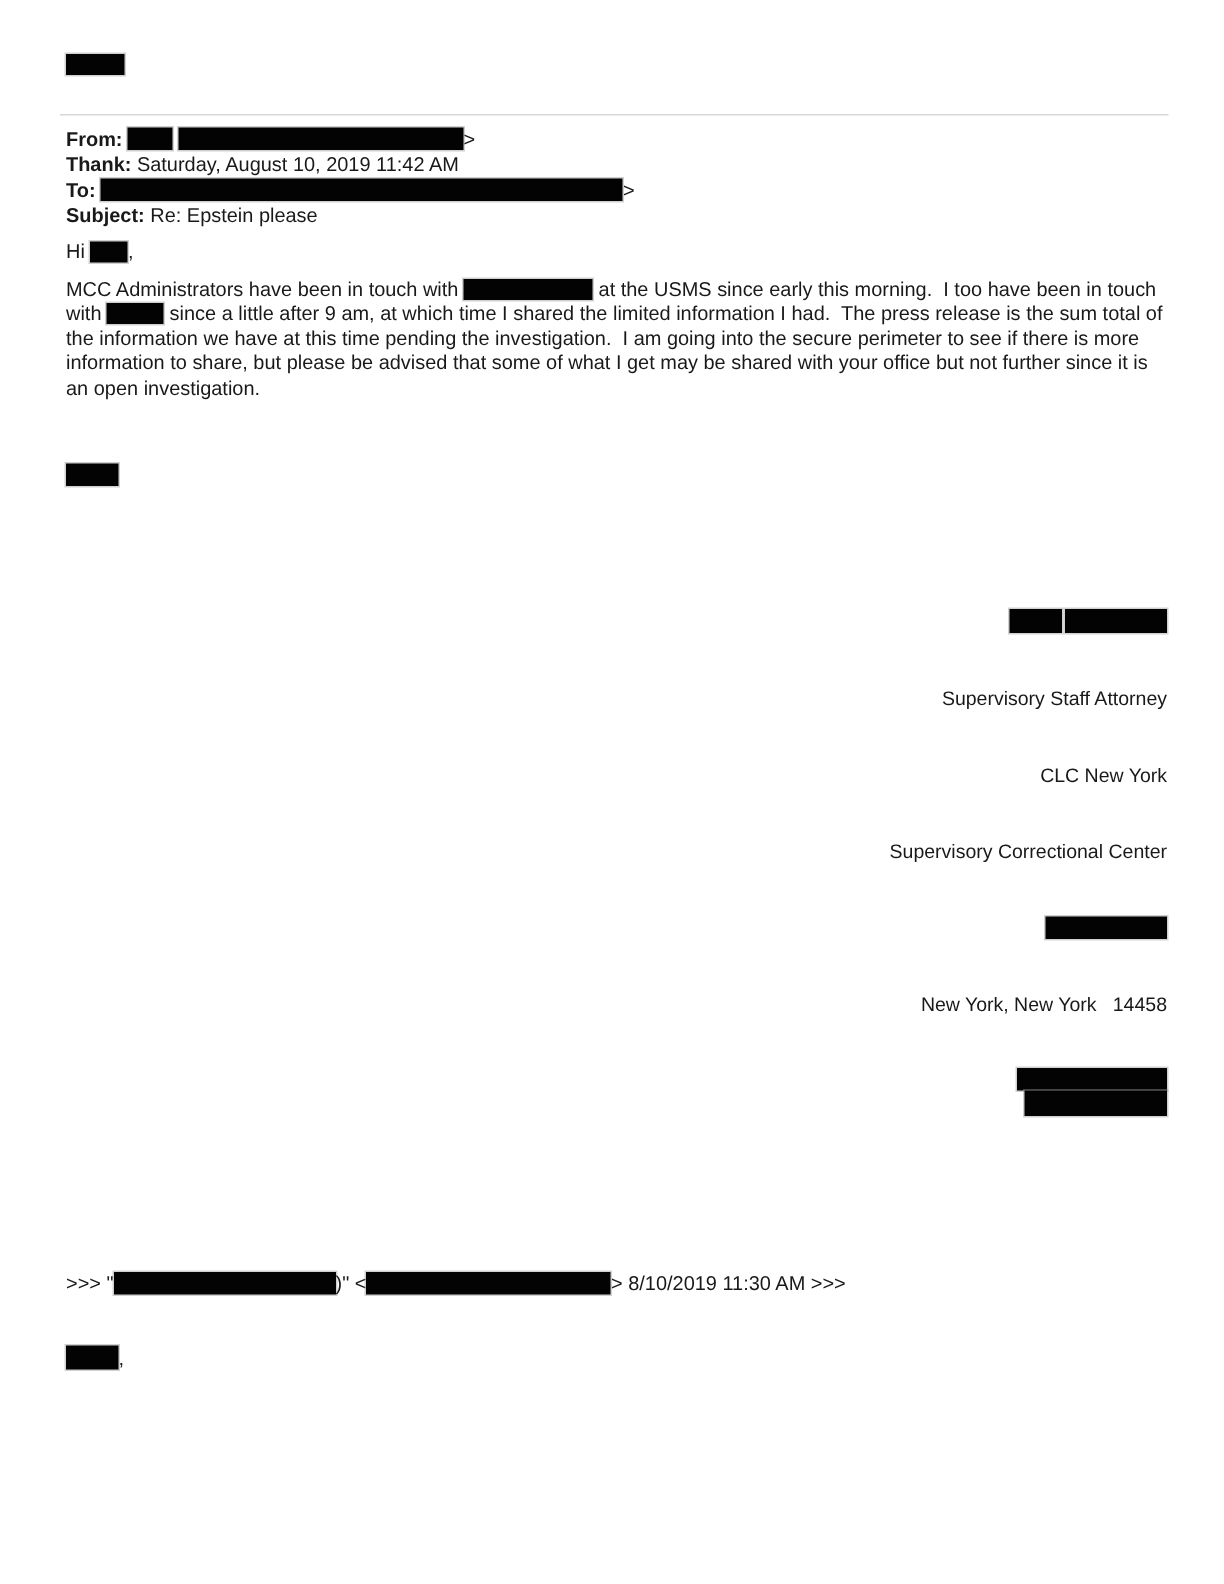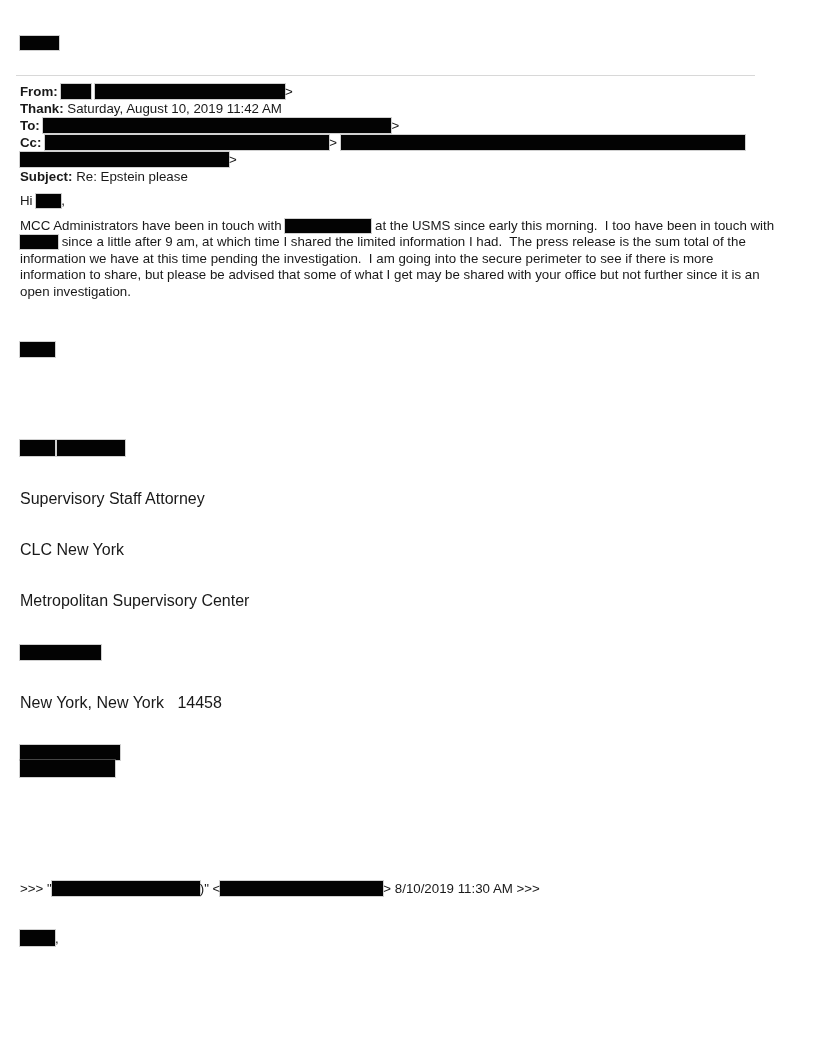--- a/index.html
+++ b/index.html
@@ -6,21 +6,21 @@
   body {
     width: 816px; height: 1056px;
     font-family: "Liberation Sans", sans-serif;
     color: #191919;
     overflow: hidden;
   }
   .page {
     position: relative;
     width: 816px; height: 1056px;
     box-sizing: border-box;
-    padding: 36px 38px 0 20px;
+    padding: 36px 38px 0 44px;
     overflow: hidden;
     background: #ffffff;
   }
   .redact {
     display: inline-block;
     background: #030303;
     box-shadow: 0 0 0 1px rgba(150,150,150,0.45);
   }
   .redact.inline { vertical-align: -3px; }
   .sep {
@@ -32,57 +32,56 @@
   .hdr { font-size: 13.3px; line-height: 17px; white-space: pre-wrap; }
   .hdr b { font-weight: bold; }
   .para {
     font-size: 13.3px; line-height: 16.5px;
     margin: 0; white-space: pre-wrap;
   }
   .mt20 { margin-top: 8px; }
   .mt14 { margin-top: 14px; }
   .mt22 { margin-top: 8px; }
   .mt36 { margin-top: 36px; }
-  .sigblock { font-size: 16px; line-height: 17px; white-space: pre-wrap; }
+  .sigblock { font-size: 13px; line-height: 17px; white-space: pre-wrap; text-align: right; }
   .sigblock .line { min-height: 17px; }
   .barline { line-height: 17px; }
   .stack { font-size: 0; line-height: 0; }
 </style>
 </head>
 <body>
 
 <div class="page">
 
   <div>
     <span class="redact" style="width:39px;height:14px;"></span>
   </div>
 
   <hr class="sep">
 
   <div>
     <div class="hdr"><b>From:</b> <span class="redact inline" style="width:30px;height:15px;"></span> <span class="redact inline" style="width:190px;height:15px;"></span><span>&gt;</span></div>
     <div class="hdr"><b>Thank:</b><span> Saturday, August 10, 2019 11:42 AM</span></div>
     <div class="hdr"><b>To:</b> <span class="redact inline" style="width:348px;height:15px;"></span><span>&gt;</span></div>
-    <div class="hdr"><b>Cc:</b> <span class="redact inline" style="width:284px;height:15px;"></span><span>&gt;</span><span class="redact inline" style="width:404px;height:15px;margin-left:4px;"></span><br><span class="redact inline" style="width:209px;height:15px;"></span><span>&gt;</span></div>
     <div class="hdr"><b>Subject:</b><span> Re: Epstein please</span></div>
   </div>
 
   <p class="para mt22"><span>Hi </span><span class="redact inline" style="width:25px;height:14px;"></span><span>,</span></p>
 
   <p class="para mt20"><span>MCC Administrators have been in touch with </span><span class="redact inline" style="width:86px;height:14px;"></span><span> at the USMS since early this morning.  I too have been in touch with </span><span class="redact inline" style="width:38px;height:14px;"></span><span> since a little after 9 am, at which time I shared the limited information I had.  The press release is the sum total of the information we have at this time pending the investigation.  I am going into the secure perimeter to see if there is more information to share, but please be advised that some of what I get may be shared with your office but not further since it is an open investigation.</span></p>
 
   <div class="para mt20">
     <div class="barline"><span class="redact inline" style="width:35px;height:15px;"></span></div>
   </div>
 
   <div class="sigblock mt14">
     <div class="line"><span class="redact inline" style="width:35px;height:16px;margin-right:2px;"></span><span class="redact inline" style="width:68px;height:16px;"></span></div>
     <div class="line">Supervisory Staff Attorney</div>
     <div class="line">CLC New York</div>
-    <div class="line">Metropolitan Supervisory Center</div>
+    <div class="line">Supervisory Correctional Center</div>
     <div class="line"><span class="redact inline" style="width:81px;height:15px;"></span></div>
     <div class="line">New York, New York   14458</div>
     <div class="stack">
       <div><span class="redact" style="width:100px;height:15px;"></span></div>
       <div><span class="redact" style="width:95px;height:17px;"></span></div>
     </div>
   </div>
 
   <div class="para mt36">
     <div class="barline"><span>&gt;&gt;&gt; "</span><span class="redact inline" style="width:148px;height:15px;"></span><span>)" &lt;</span><span class="redact inline" style="width:163px;height:15px;"></span><span>&gt; 8/10/2019 11:30 AM &gt;&gt;&gt;</span></div>

